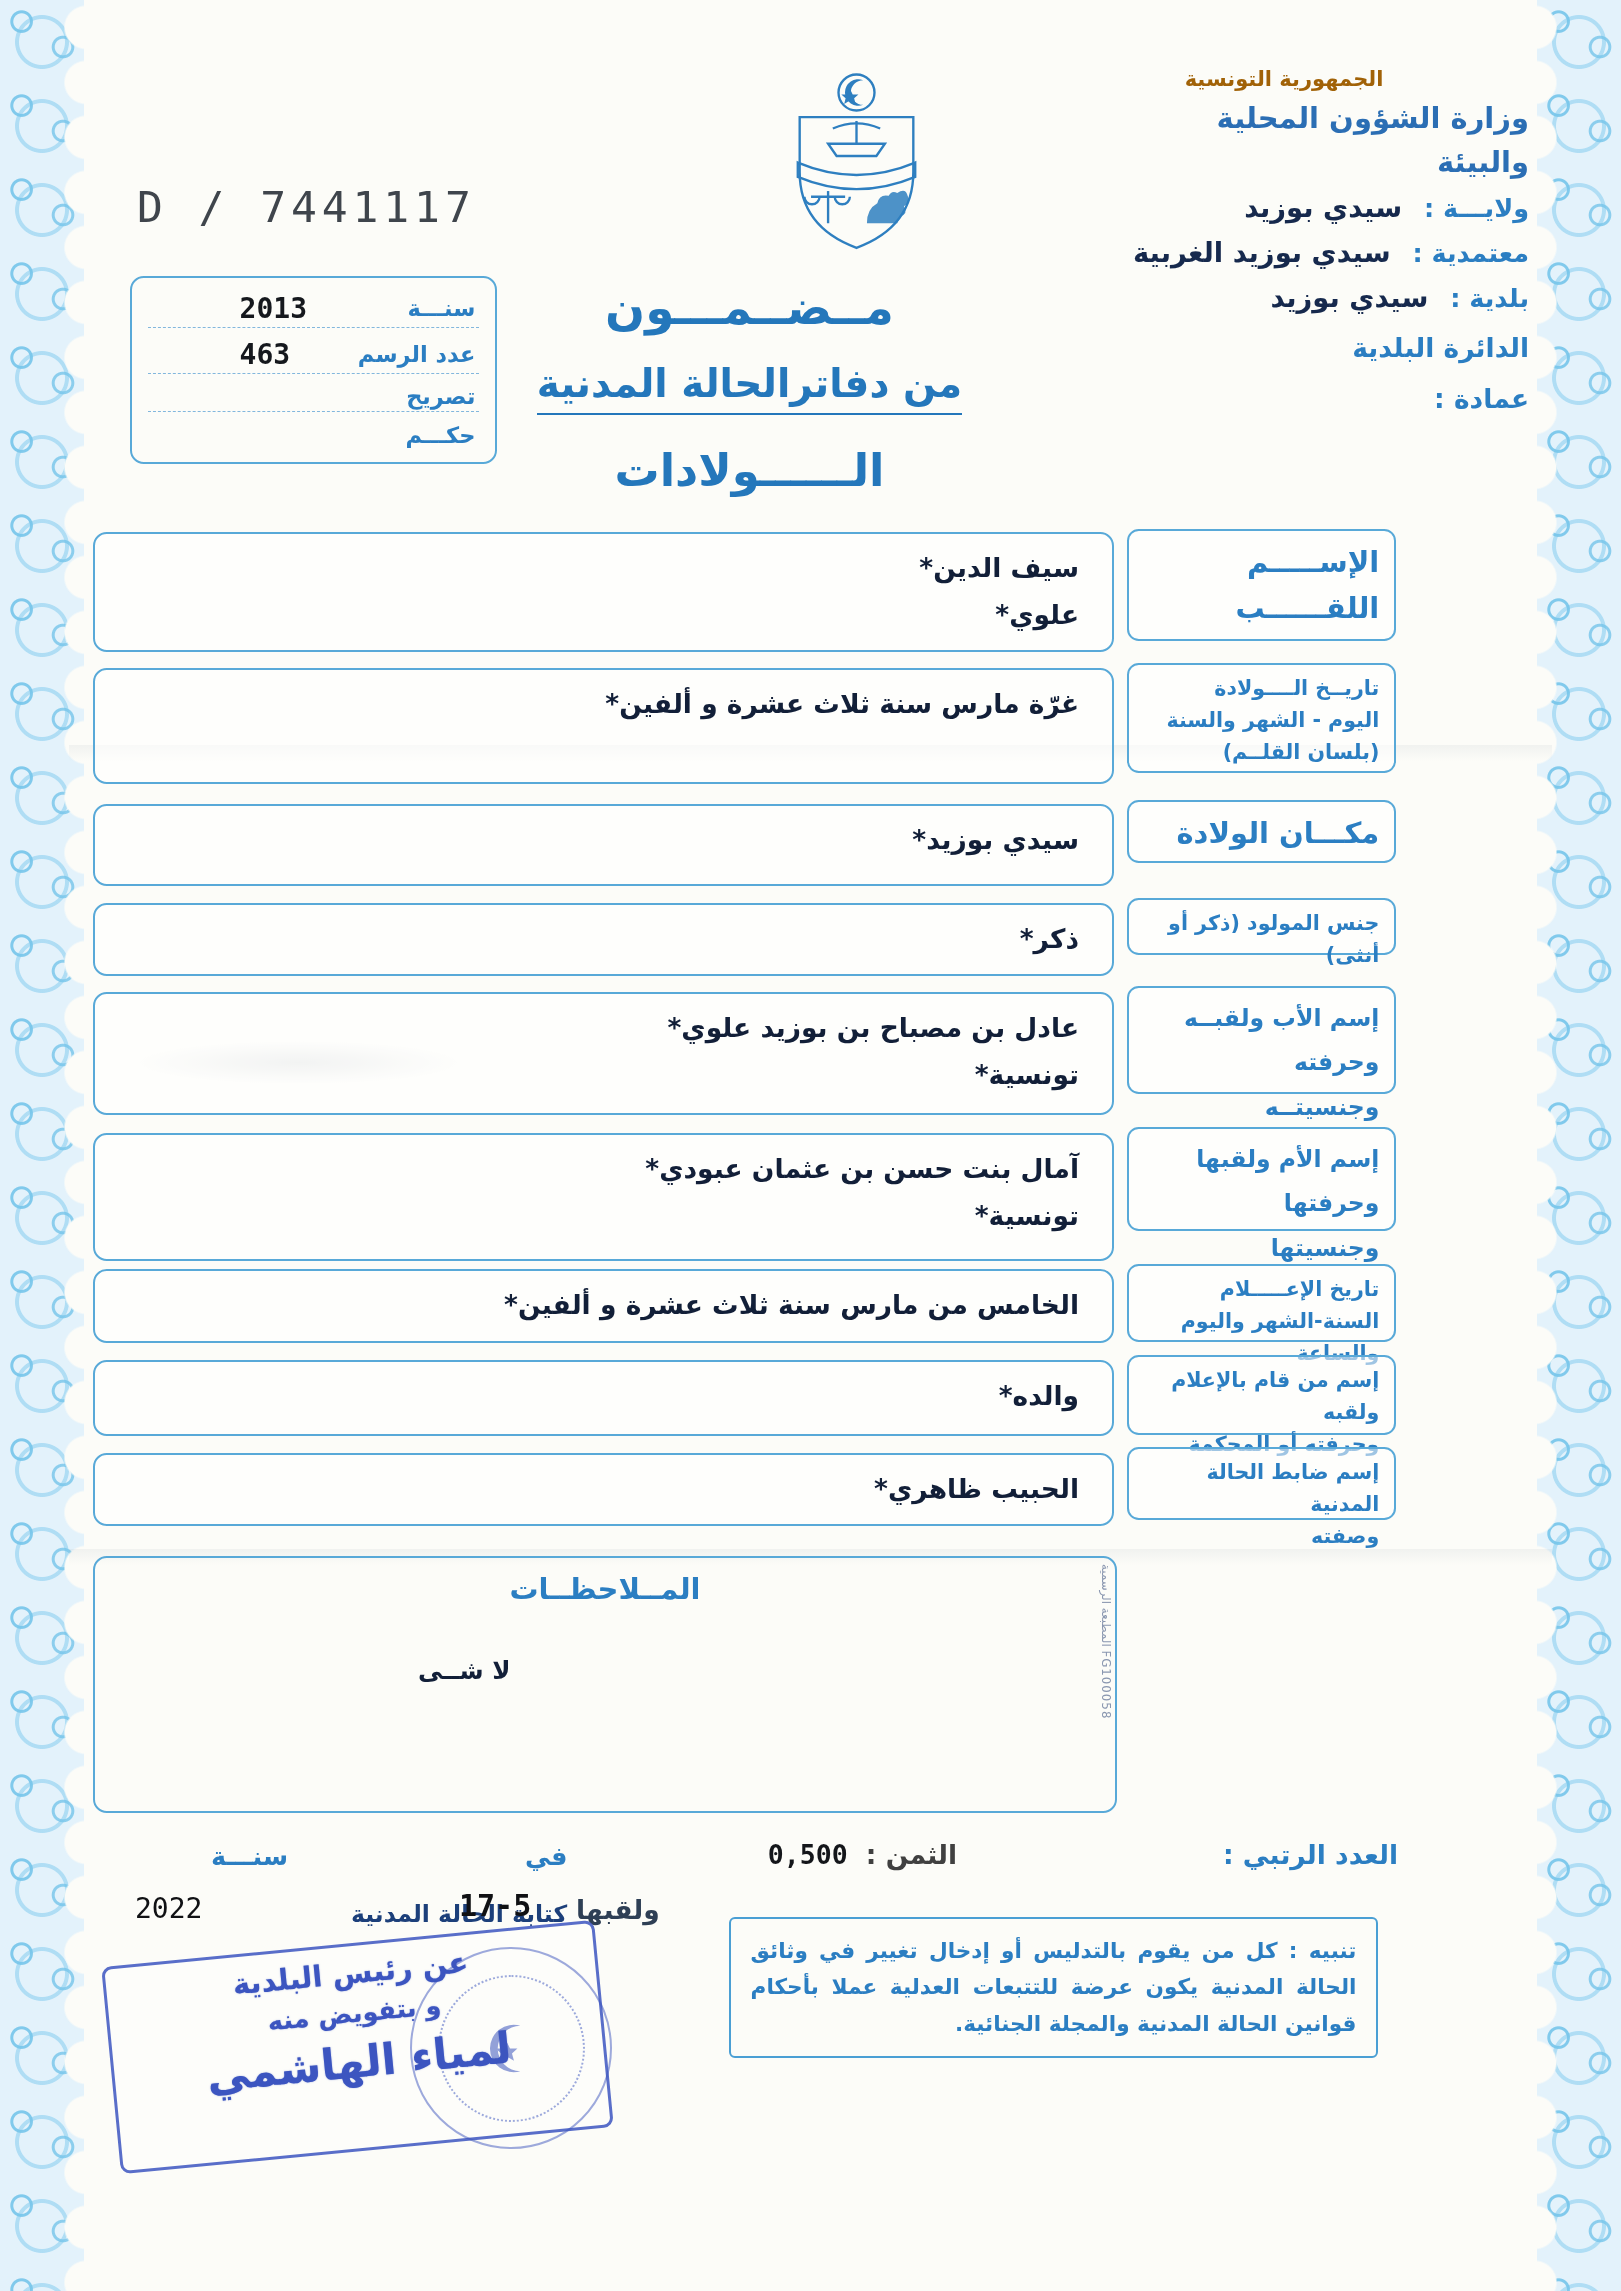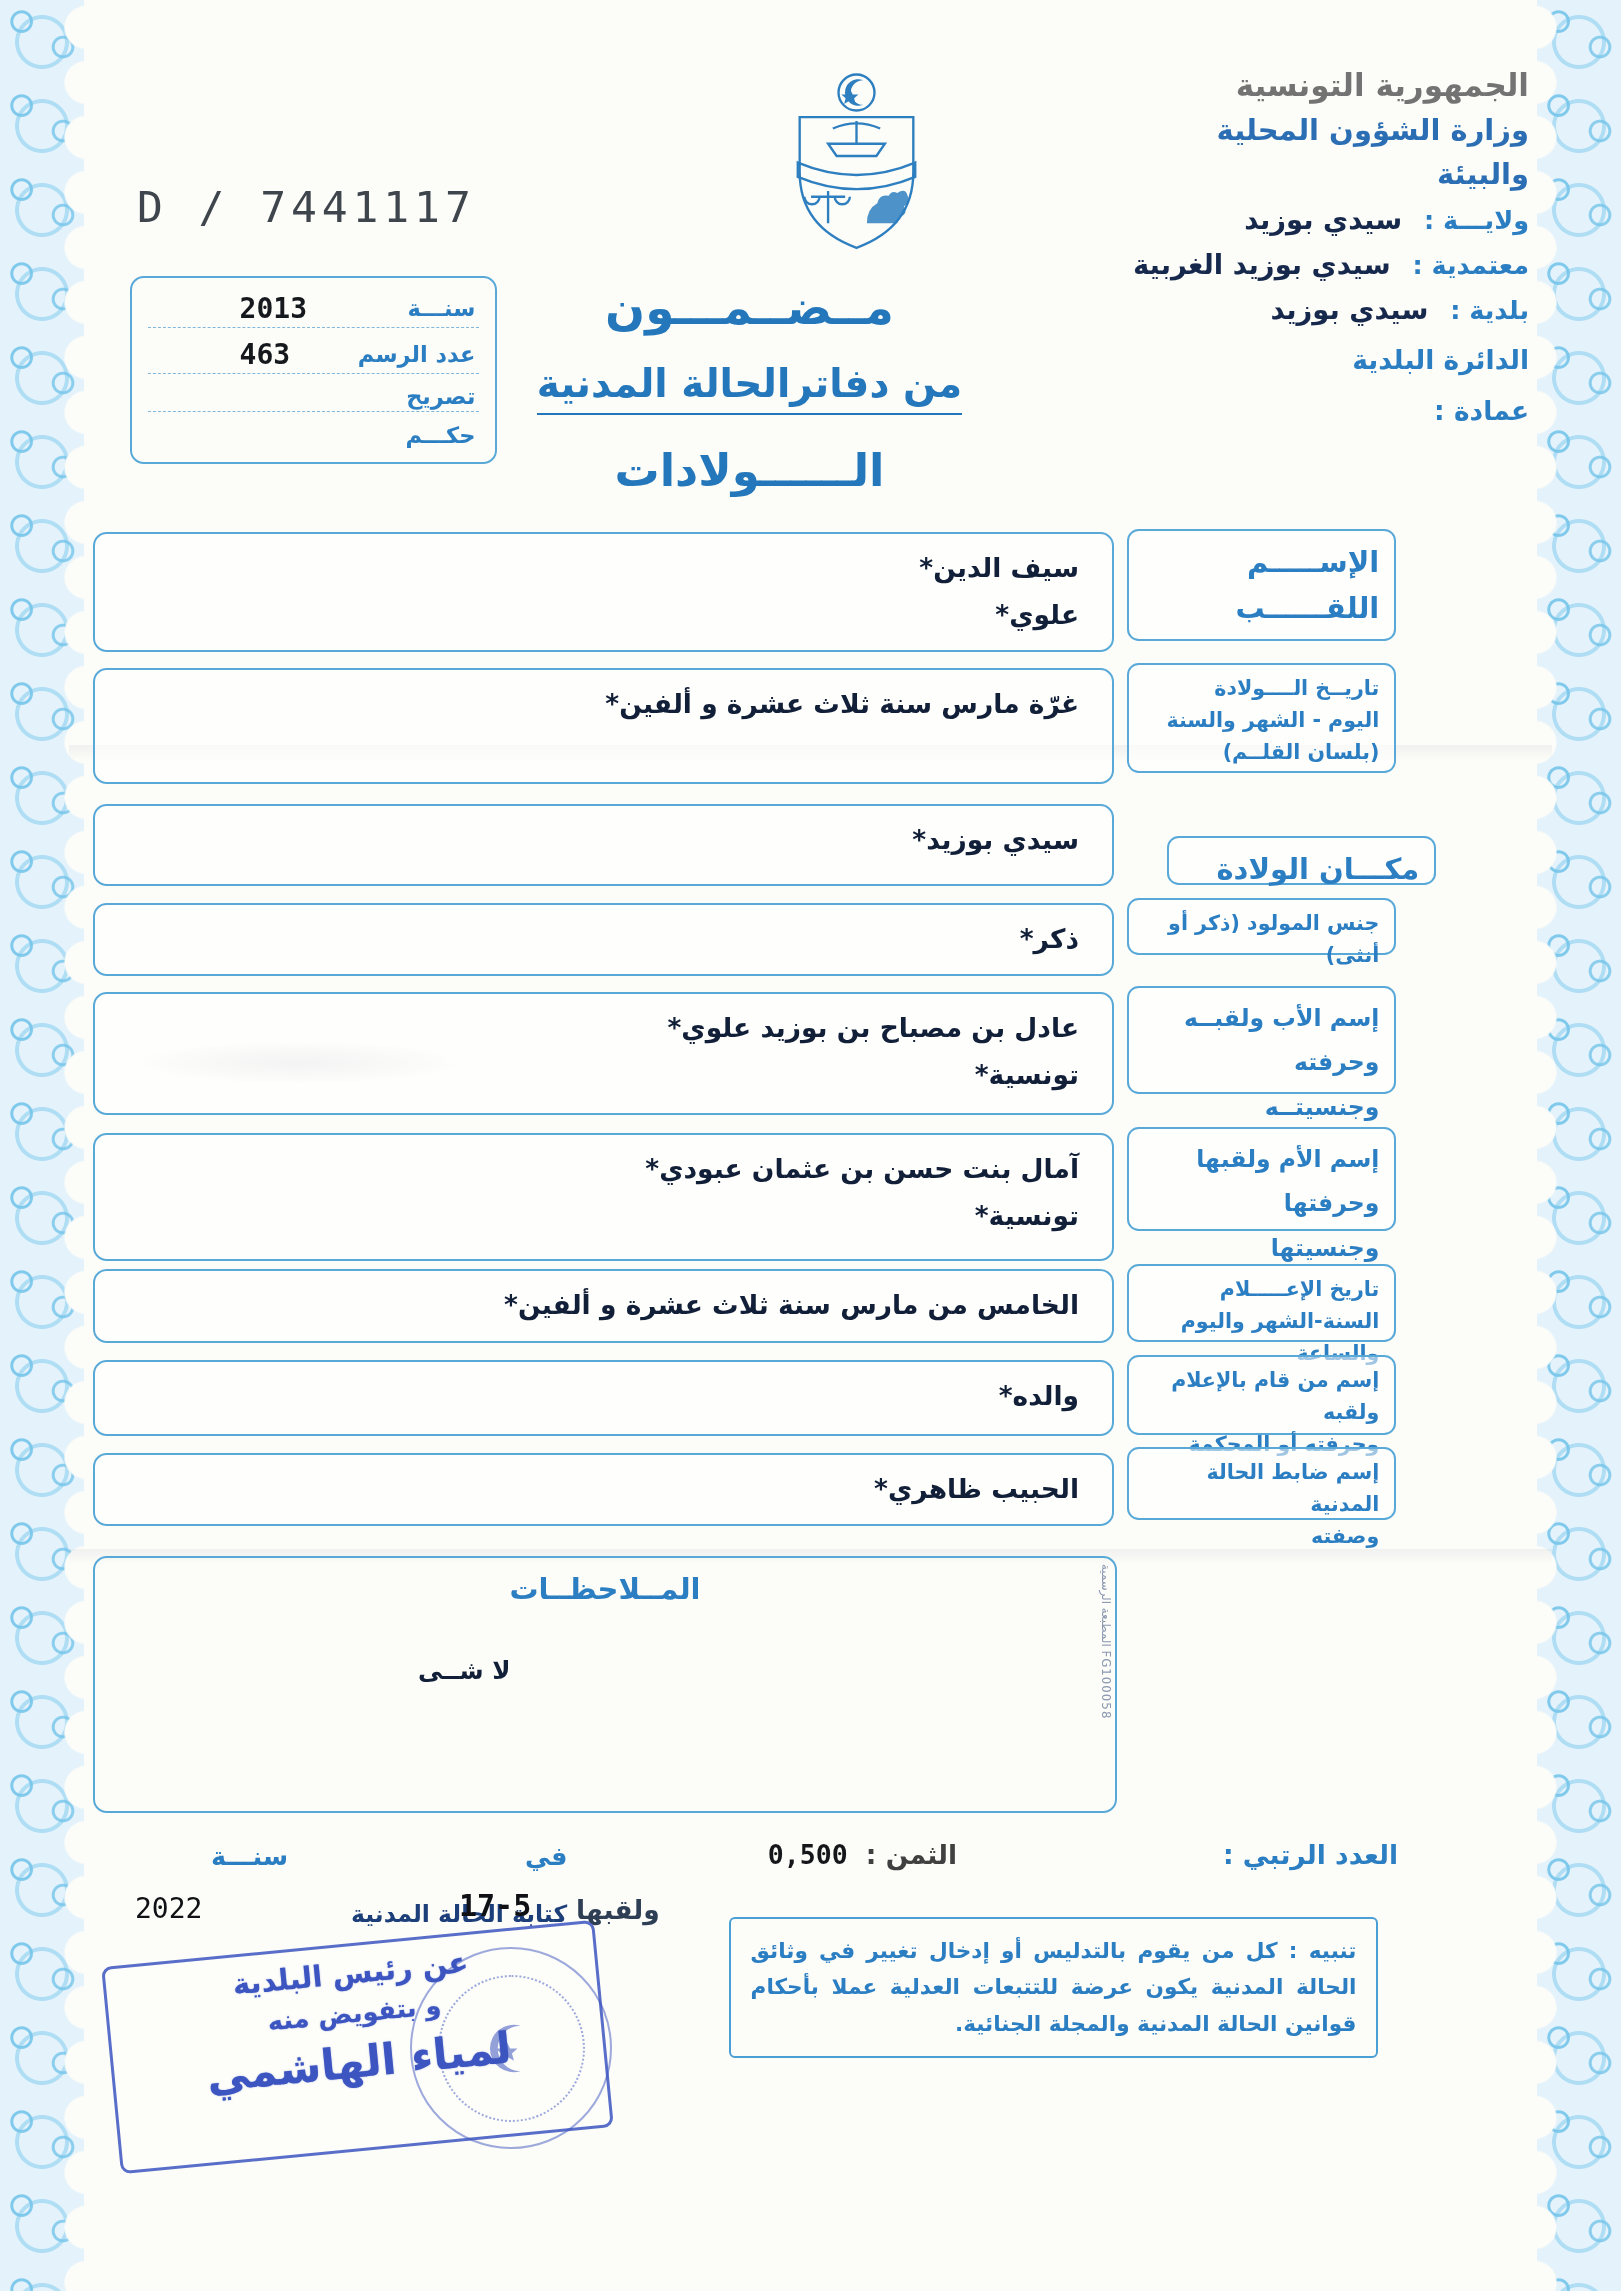--- a/index.html
+++ b/index.html
@@ -65,39 +65,39 @@
 
   
   .titleblock{ position:absolute; left:431px; top:280px; width:637px; text-align:center; color:#2477bb; }
   .t1{ font-size:47px; font-weight:bold; letter-spacing:2px; }
   .t2{ font-size:39px; font-weight:bold; margin-top:25.5px; display:inline-block; border-bottom:2.9px solid #2477bb; padding-bottom:7.8px;}
   .t3{ font-size:45px; font-weight:bold; margin-top:29px; }
 
   
   .hdr{ position:absolute; right:92px; top:67px; width:490px; text-align:right; }
   .hline{ margin-bottom:9.8px; }
-  .h-rep{ font-size:31px; color:#737373; font-weight:bold; }
+  .h-rep{ font-size:21px; color:#a16207; font-weight:bold;text-align:center; }
   .h-min{ font-size:29px; color:#2b6eb4; font-weight:bold; margin-top:7.8px;}
   .h-min2{ font-size:29px; color:#2b6eb4; font-weight:bold; padding-left:323px; margin-top:3.9px;}
   .h-pair{ font-size:25.5px; margin-top:13.7px; }
   .h-pair .lab{ color:#2b7ec2; font-weight:bold; }
   .h-pair .val{ color:#16294d; font-weight:bold; font-size:27.4px; margin-right:13.7px;}
   .h-solo{ font-size:26.5px; color:#2b7ec2; font-weight:bold; margin-top:19.6px; }
 
   
   .vbox{ position:absolute; left:93px; width:1021px; border:2.5px solid #58a9d8; border-radius:13.7px; background:rgba(255,255,255,.55); }
   .lbox{ position:absolute; left:1127px; width:269px; border:2.5px solid #58a9d8; border-radius:11.8px; background:rgba(255,255,255,.55); }
   .vtext{ padding:9.8px 33px 0 19.6px; text-align:right; font-weight:bold; color:#121f38; font-size:26.5px; line-height:1.8; white-space:pre-line; }
   .ltext{ padding:7.8px 14.7px; color:#2b7ec2; font-weight:bold; font-size:20.6px; line-height:1.55; white-space:pre-line; }
   .ltext.big{ font-size:29px; line-height:1.6; }
   .ltext.mid{ font-size:23.5px; line-height:1.9; }
 
   .r1v{ top:532px; height:120px; } .r1l{ top:529px; height:112px; }
   .r2v{ top:668px; height:116px; } .r2l{ top:663px; height:110px; }
-  .r3v{ top:804px; height:82px;  } .r3l{ top:836px; height:49px;margin-left:40px; }
+  .r3v{ top:804px; height:82px;  } .r3l{ top:800px; height:63px; }
   .r4v{ top:903px; height:73px;  } .r4l{ top:898px; height:57px; }
   .r5v{ top:992px; height:123px;} .r5l{ top:986px; height:108px; }
   .r6v{ top:1133px; height:128px;} .r6l{ top:1127px; height:104px; }
   .r7v{ top:1269px; height:74px; } .r7l{ top:1264px; height:78px; }
   .r8v{ top:1360px; height:76px; } .r8l{ top:1355px; height:80px; }
   .r9v{ top:1453px; height:73px; } .r9l{ top:1447px; height:73px; }
 
   
   .notesbox{ position:absolute; left:93px; top:1556px; width:1024px; height:257px;
     border:2.5px solid #58a9d8; border-radius:13.7px; }

